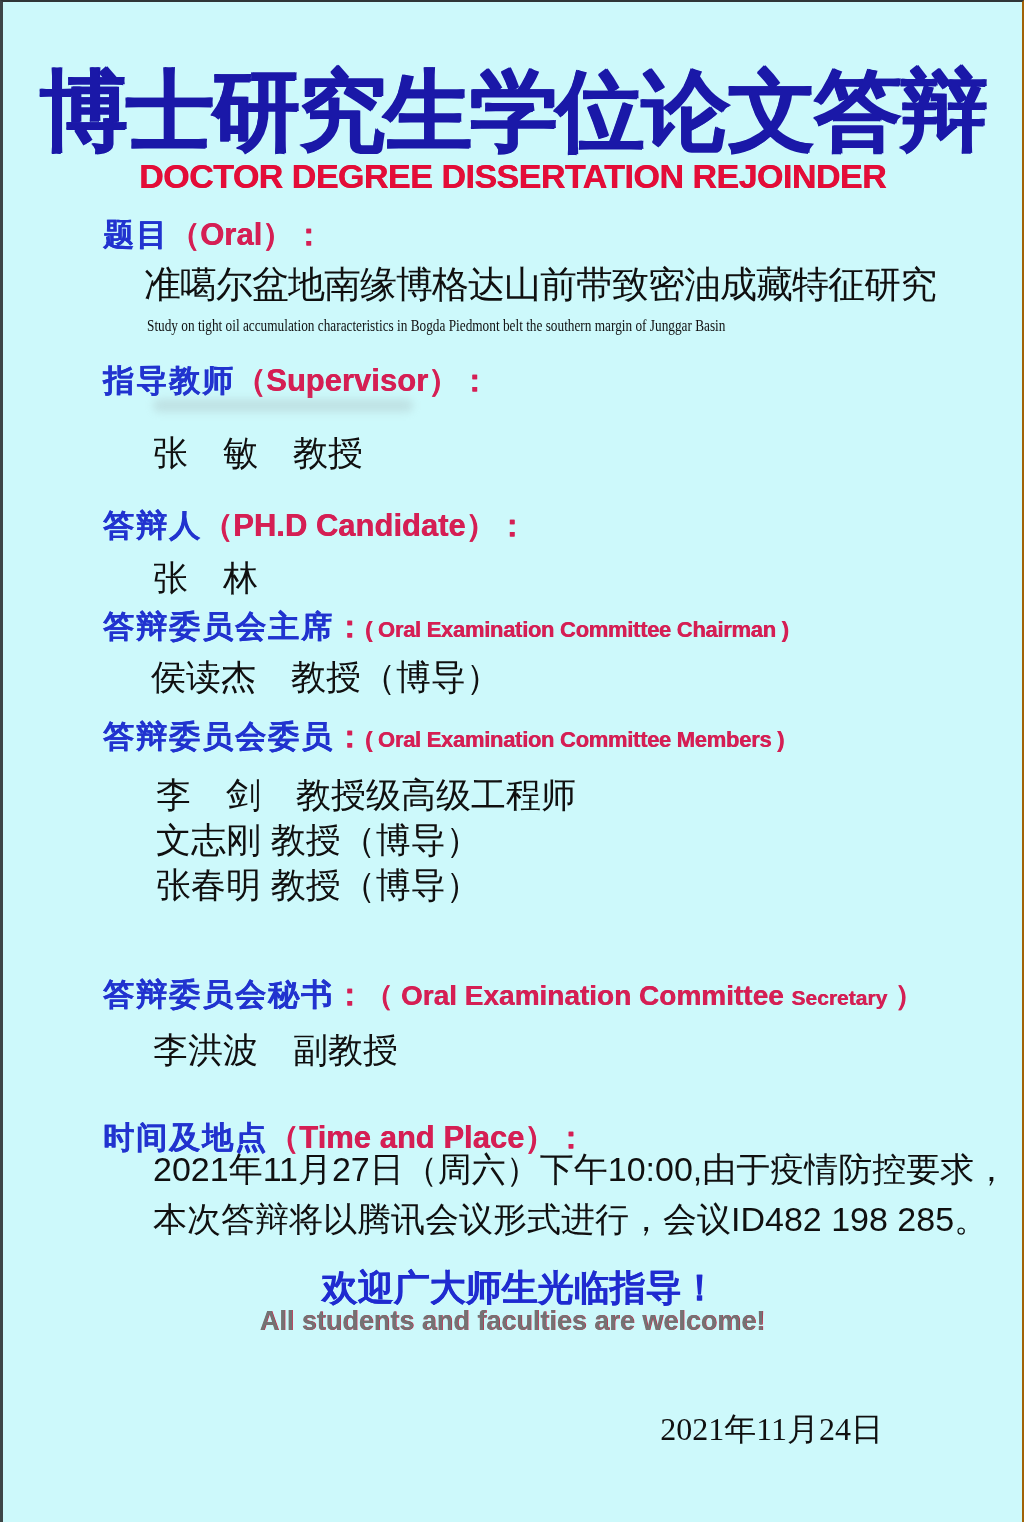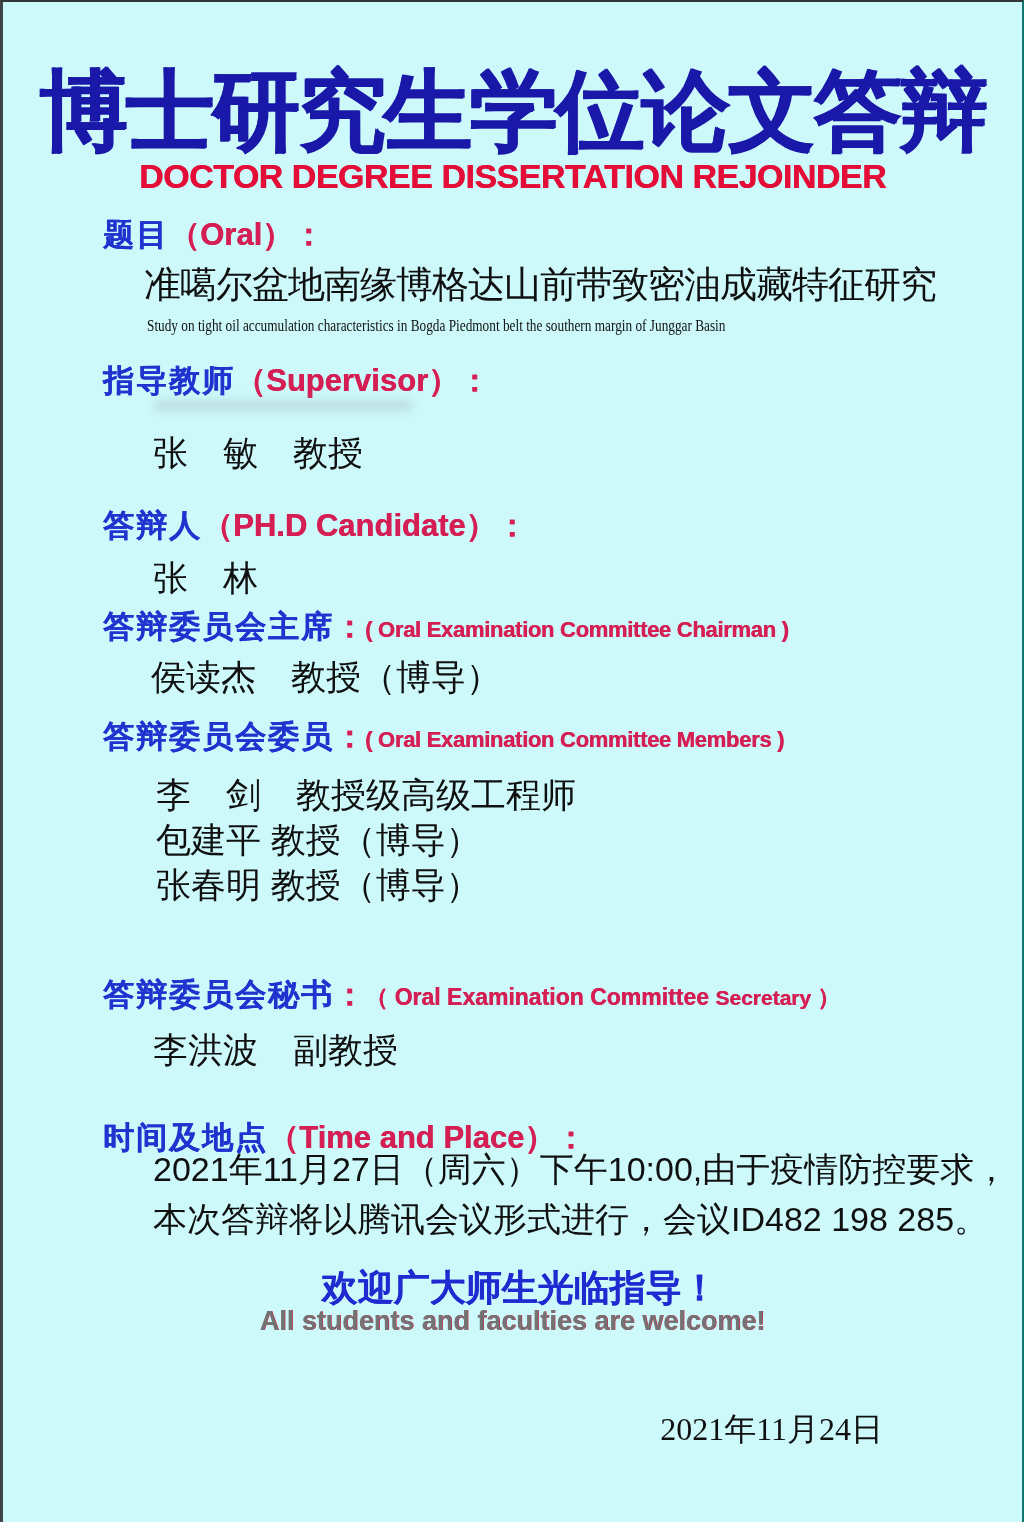--- a/index.html
+++ b/index.html
@@ -3,21 +3,21 @@
 <meta charset="utf-8">
 <style>
   html,body{margin:0;padding:0;background:#9aa0a0;}
   .poster{
     position:relative;
     width:1024px;height:1522px;
     box-sizing:border-box;
     background:#cdf9fb;
     border-left:3px solid #3d4547;
     border-top:2px solid #303637;
-    border-right:2px solid #0f766e;
+    border-right:2px solid #a16207;
     overflow:hidden;
     font-family:"Liberation Sans", sans-serif;
     color:#101010;
   }
   .abs{position:absolute;white-space:nowrap;}
 
   
   .title-cn{
     top:50px;left:0;right:0;text-align:center;
     font-size:88px;font-weight:700;letter-spacing:-2px;
@@ -29,21 +29,21 @@
     top:155px;left:0;right:0;text-align:center;
     font-size:34px;font-weight:700;letter-spacing:-0.5px;
     color:#e30d38;text-shadow:0.5px 0 0 #e30d38;
   }
 
   
   .label{font-size:31px;font-weight:700;}
   .lbl-cn{color:#2133cf;letter-spacing:2px;text-shadow:0.5px 0 0 #2133cf;}
   .lbl-en,.lbl-colon{color:#d51f54;text-shadow:0.5px 0 0 #d51f54;}
   .lbl-en-small{font-size:22px;letter-spacing:-0.3px;}
-  .lbl-en-mid{font-size:23px;}
+  .lbl-en-mid{font-size:28px;}
   .lbl-en-tiny{font-size:21px;}
 
   .row-topic{top:212px;left:100px;}
   .row-supervisor{top:358px;left:100px;}
   .row-candidate{top:503px;left:100px;}
   .row-chairman{top:604px;left:100px;text-align:right;}
   .row-members{top:714px;left:100px;}
   .row-secretary{top:972px;left:100px;}
   .row-timeplace{top:1079px;left:100px;margin-top:36px;}
 
@@ -92,21 +92,21 @@
 
   <div class="abs label row-candidate"><span class="lbl-cn">答辩人</span><span class="lbl-en">（PH.D Candidate）</span><span class="lbl-colon">：</span></div>
   <div class="abs value candidate-value">张　林</div>
 
   <div class="abs label row-chairman"><span class="lbl-cn">答辩委员会主席</span><span class="lbl-colon">：</span><span class="lbl-en lbl-en-small">( Oral Examination Committee Chairman )</span></div>
   <div class="abs value chairman-value">侯读杰　教授（博导）</div>
 
   <div class="abs label row-members"><span class="lbl-cn">答辩委员会委员</span><span class="lbl-colon">：</span><span class="lbl-en lbl-en-small">( Oral Examination Committee Members )</span></div>
   <div class="abs members-list">
     <div>李　剑　教授级高级工程师</div>
-    <div>包建平 教授（博导）</div>
+    <div>文志刚 教授（博导）</div>
     <div>张春明 教授（博导）</div>
   </div>
 
   <div class="abs label row-secretary"><span class="lbl-cn">答辩委员会秘书</span><span class="lbl-colon">：</span><span class="lbl-en lbl-en-mid">（ Oral Examination Committee </span><span class="lbl-en lbl-en-tiny">Secretary</span><span class="lbl-en lbl-en-mid"> ）</span></div>
   <div class="abs value secretary-value">李洪波　副教授</div>
 
   <div class="abs label row-timeplace"><span class="lbl-cn">时间及地点</span><span class="lbl-en">（Time and Place）</span><span class="lbl-colon">：</span></div>
   <div class="abs time-text">
     <div>2021年11月27日（周六）下午10:00,由于疫情防控要求，</div>
     <div>本次答辩将以腾讯会议形式进行，会议ID482 198 285。</div>

